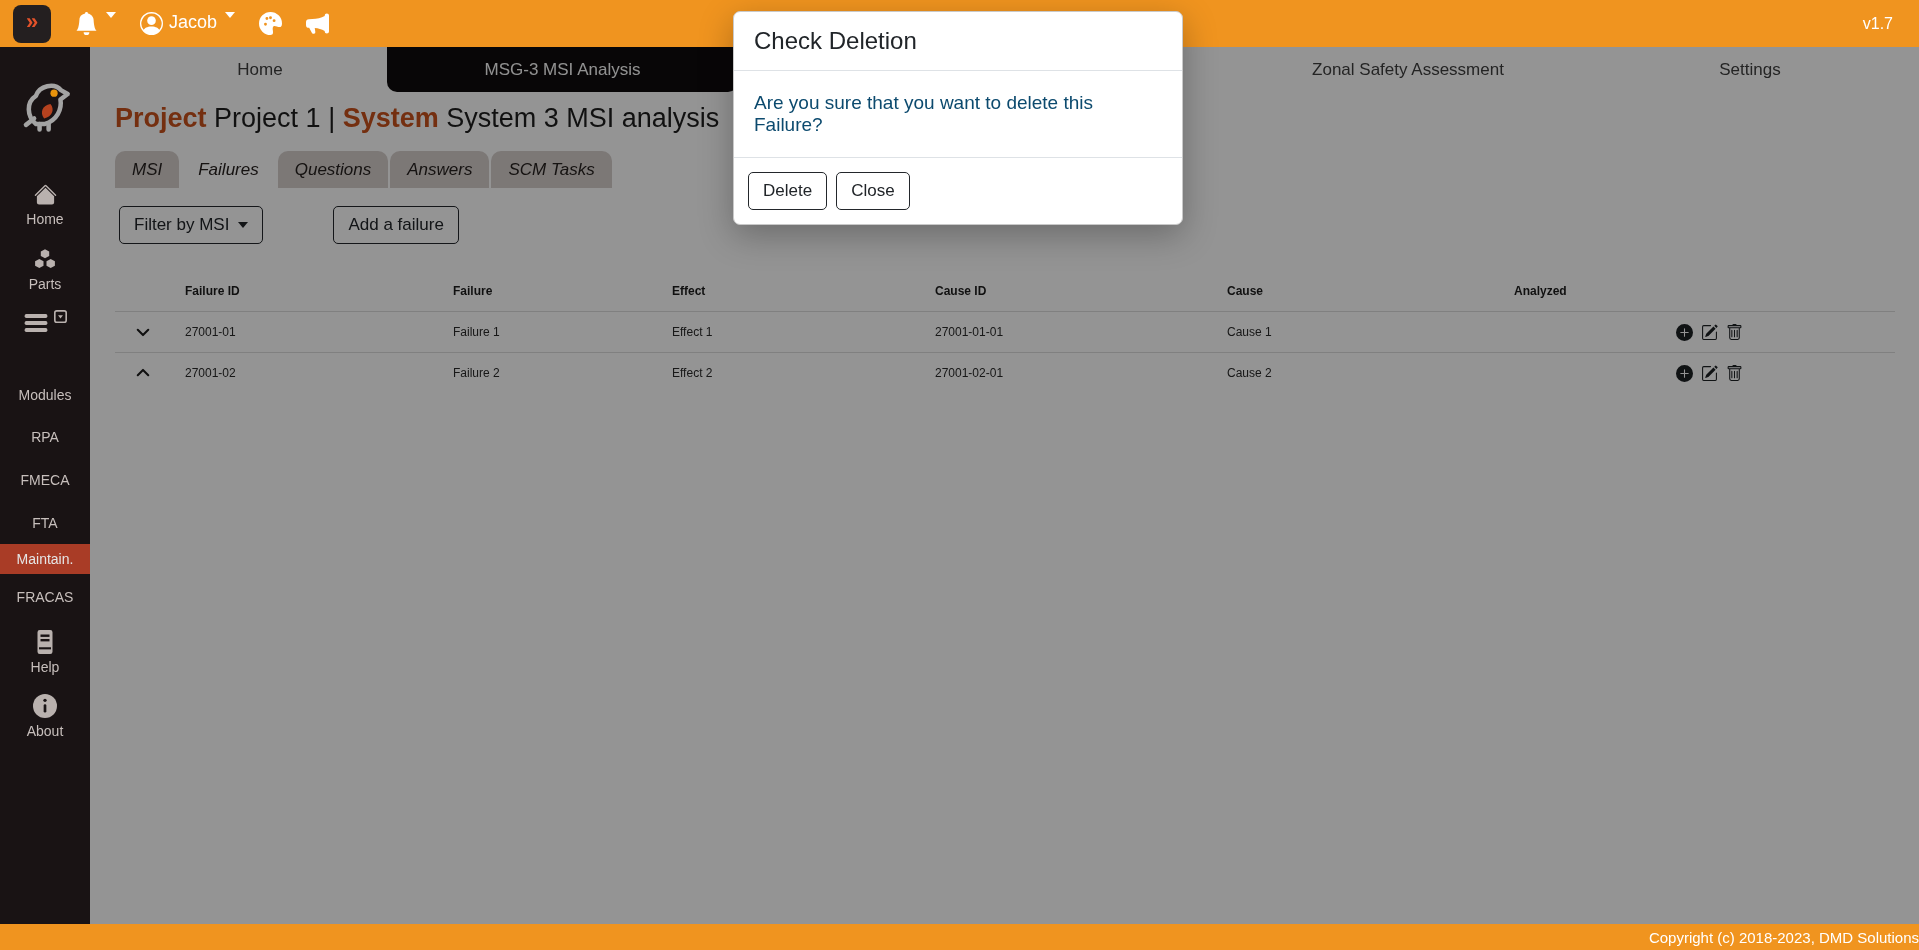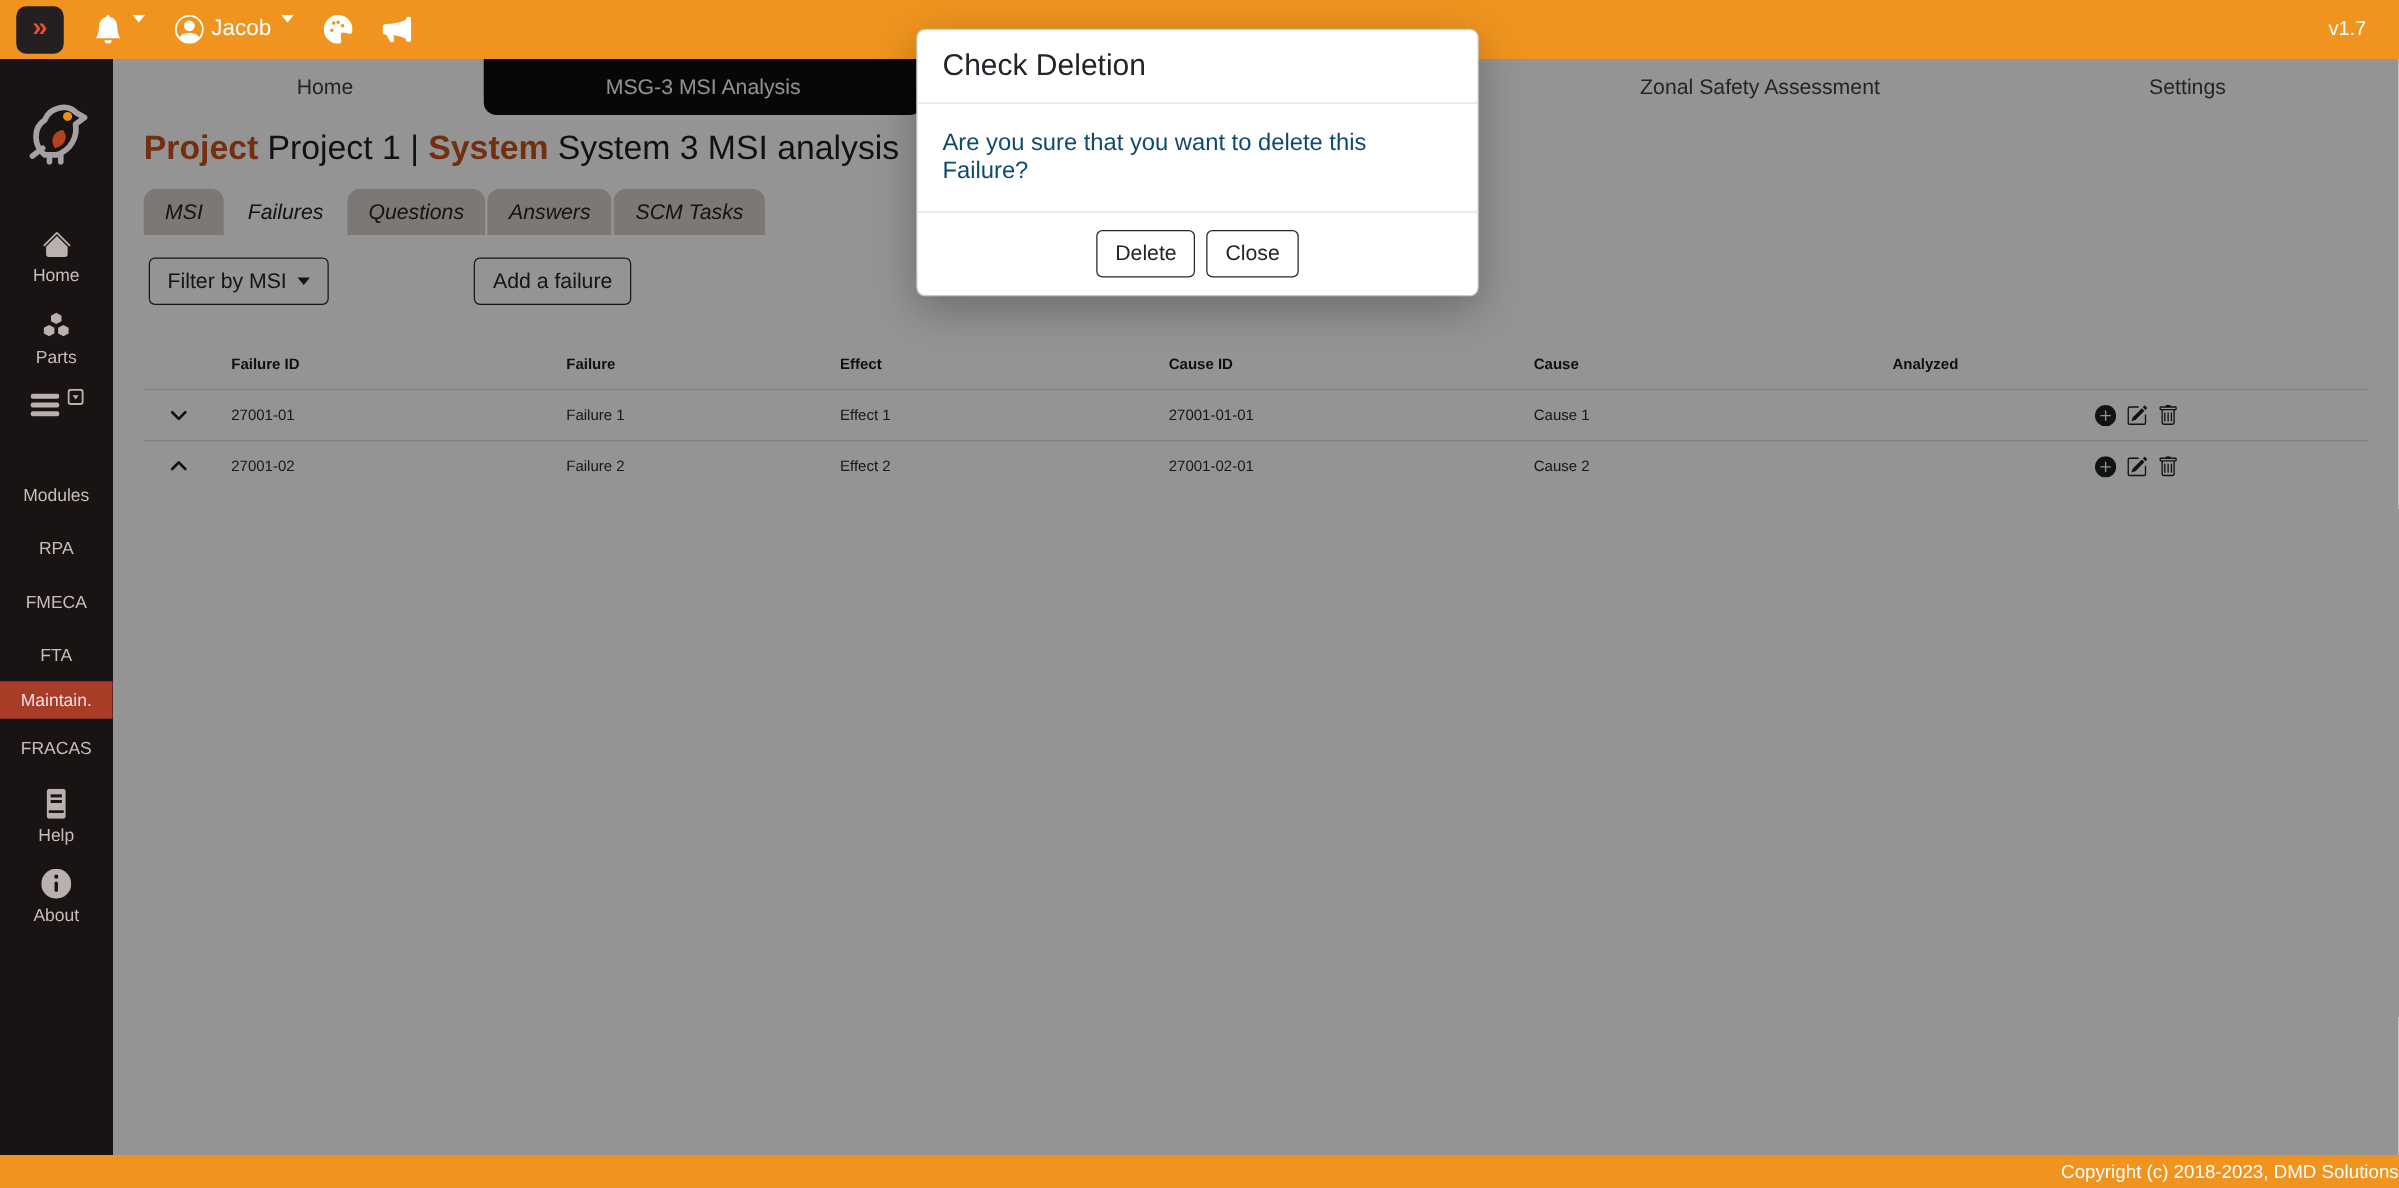--- a/index.html
+++ b/index.html
@@ -62,37 +62,37 @@
   .subtabs{display:flex;margin:17px 0 0 25px;}
   .subtab{height:37px;display:flex;align-items:center;padding:16px 17px;margin-right:2px;
     background:#D6CFCC;border-radius:10px 10px 0 0;font-size:17px;color:#26211F;cursor:pointer;font-style:italic;}
   .subtab.active{background:#FFFFFF;}
 
   .toolbar{display:flex;align-items:center;margin:18px 0 0 29px;}
   .btn-outline{display:inline-flex;align-items:center;background:#fff;border:1px solid #23272B;
     border-radius:5px;padding:8px 14px;font-size:17px;color:#212529;cursor:pointer;}
   .btn-caret{width:0;height:0;border-left:5px solid transparent;border-right:5px solid transparent;
     border-top:6px solid #212529;margin-left:9px;}
-  .btn-add{margin-left:116px;text-align:right;}
+  .btn-add{margin-left:70px;text-align:right;}
 
   .ftable{margin:27px 24px 0 25px;}
   .t-row{display:grid;grid-template-columns:56px 268px 219px 263px 292px 287px 1fr;
     align-items:center;height:41px;border-top:1px solid #DCDCDC;font-size:12px;color:#2A2A2A;}
   .t-head{height:40px;border-top:none;font-weight:bold;color:#1D1D1D;}
   .t-cell{padding-left:14px;}
   .t-exp{display:flex;justify-content:center;align-items:center;cursor:pointer;}
   .actions{display:flex;gap:8px;margin-left:176px;align-items:center;}
   .actions svg{fill:#1D2124;cursor:pointer;}
 
   
-  .modal{position:fixed;left:733px;top:23px;width:450px;background:#fff;border-radius:7px;
+  .modal{position:fixed;left:733px;top:11px;width:450px;background:#fff;border-radius:7px;
     border:1px solid #C9C9C9;box-shadow:0 10px 34px rgba(0,0,0,0.28);z-index:100;}
   .modal-h{padding:15px 20px;border-bottom:1px solid #DEE2E6;font-size:24px;color:#212529;}
   .modal-b{padding:21px 20px;font-size:19px;color:#0c4a6e;min-height:66px;}
-  .modal-f{display:flex;justify-content:center;gap:9px;padding:14px;border-top:1px solid #DEE2E6;}
+  .modal-f{display:flex;justify-content:flex-start;gap:9px;padding:14px;border-top:1px solid #DEE2E6;}
 </style>
 </head>
 <body>
 
 <div class="topbar">
   <div class="collapse-btn">
     <span>»</span>
   </div>
   <div class="tb-group">
     <svg class="tb-ic" viewBox="0 0 16 16">

